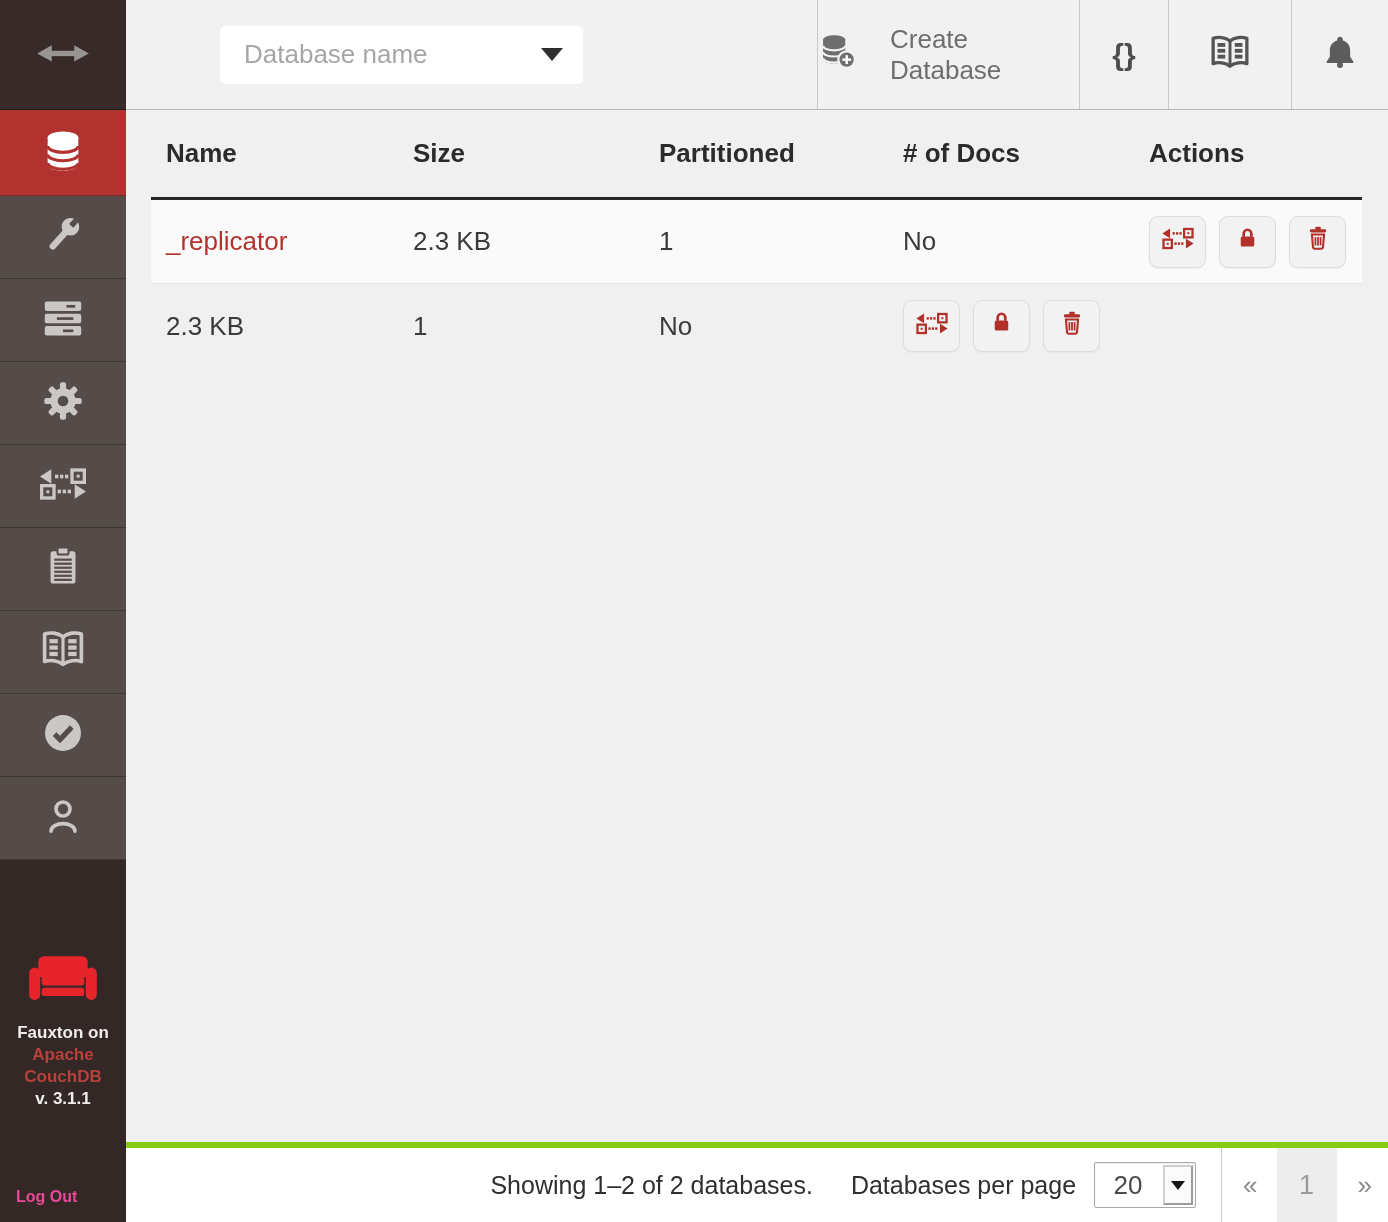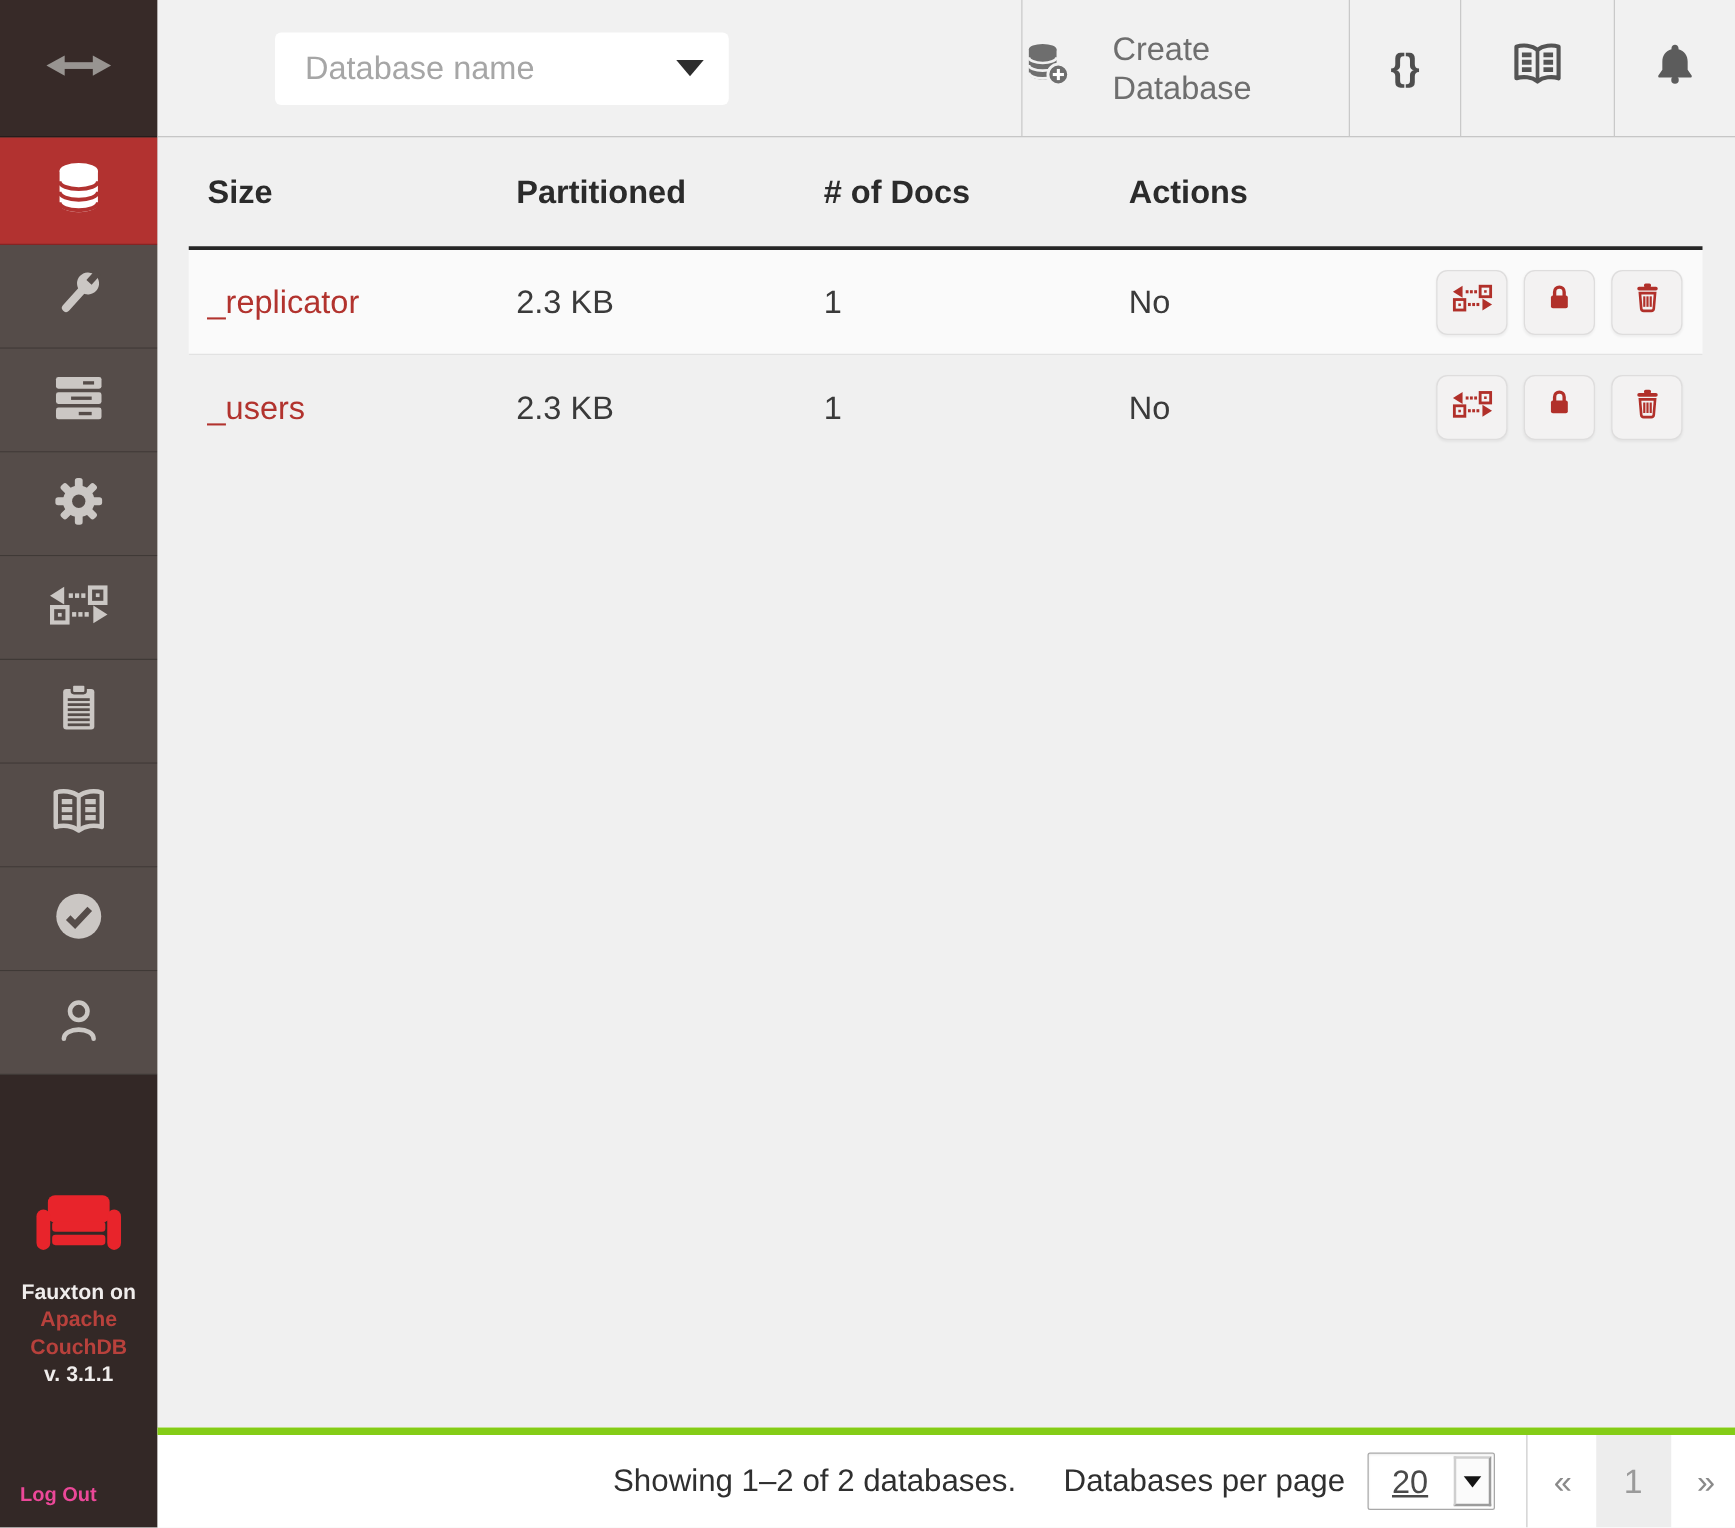--- a/index.html
+++ b/index.html
@@ -95,21 +95,21 @@
     height:80px; flex:none; background:#ffffff; border-top:6px solid #84cc16;
     display:flex; align-items:center; font-size:25px; color:#2f2f2f;
   }
   .showing { margin-left:auto; }
   .perpage-label { margin-left:38px; }
   .select {
     margin-left:18px; width:102px; height:46px;
     border:1px solid #a8a8a8; border-radius:2px; background:#fff;
     display:flex; cursor:pointer; box-shadow:inset 0 1px 2px rgba(0,0,0,.08);
   }
-  .select-value { flex:1; display:flex; align-items:center; justify-content:center; font-size:26px; color:#4a4a4a;text-decoration:underline; }
+  .select-value { flex:1; display:flex; align-items:center; justify-content:center; font-size:26px; color:#4a4a4a; }
   .select-btn {
     width:30px; margin:2px; background:#fbfbfb;
     border:2px solid #9c9c9c; border-top-color:#cfcfcf; border-left-color:#cfcfcf;
     display:flex; align-items:center; justify-content:center;
   }
   .select-btn::after {
     content:""; width:0; height:0;
     border-left:7px solid transparent; border-right:7px solid transparent;
     border-top:9px solid #141414;
   }
@@ -345,20 +345,21 @@
           </svg>
         </span>
       </div>
     </div>
   </div>
 
   <div class="content">
     <div class="db-table">
 
       <div class="tr thead">
+        <div>Name</div>
         <div>Size</div>
         <div>Partitioned</div>
         <div># of Docs</div>
         <div>Actions</div>
       </div>
 
       <div class="tr row striped">
         <div><a class="db-link">_replicator</a></div>
         <div>2.3 KB</div>
         <div>1</div>
@@ -403,21 +404,20 @@
                   <line x1="12" y1="11.2" x2="12" y2="18.4"></line>
                   <line x1="14.2" y1="11.2" x2="14.2" y2="18.4"></line>
                 </g>
               </svg>
             </span>
           </div>
         </div>
       </div>
 
       <div class="tr row">
-        <div><a class="db-link">_users</a></div>
         <div>2.3 KB</div>
         <div>1</div>
         <div>No</div>
         <div class="actions">
           <div class="action-btn">
             <span>
               <svg width="34" height="23" viewBox="0 0 30 20">
                 <g fill="currentColor">
                   <polygon points="8,1.2 8,9.8 1.2,5.5"></polygon>
                   <rect x="10.2" y="4.4" width="2" height="2.2"></rect>

